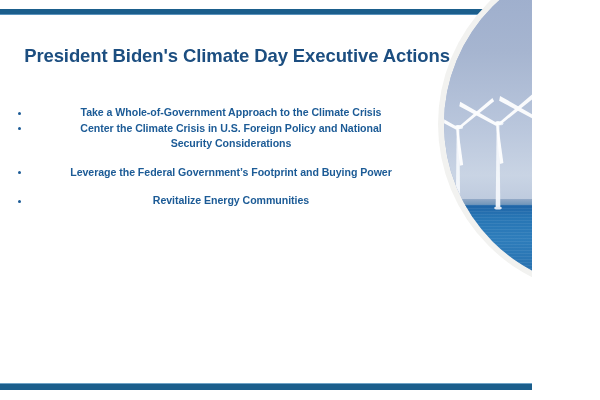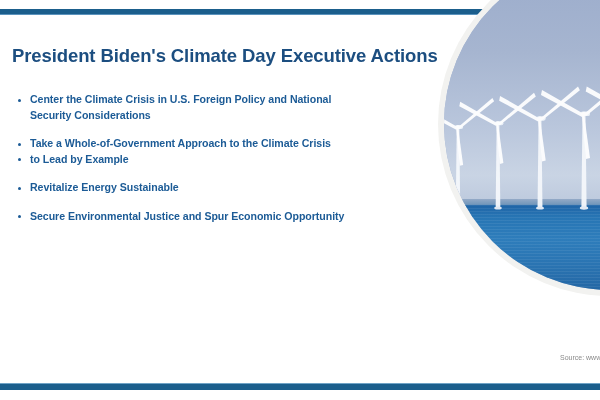--- a/index.html
+++ b/index.html
@@ -9,24 +9,25 @@
   body {
     width: 600px;
     height: 400px;
     background: #ffffff;
     font-family: "Liberation Sans", sans-serif;
     overflow: hidden;
   }
 
   #slide {
     position: relative;
-    width: 600px;
+    width: 532px;
     height: 400px;
     background: #ffffff;
     overflow: hidden;
+    text-align: center;
   }
 
   
   .top-rule {
     position: absolute;
     left: 0;
     top: 9px;
     width: 500px;
     height: 6px;
     background: #1b5e8c;
@@ -212,43 +213,40 @@
           <use href="#turb" x="326" y="250" transform="translate(326,250) scale(1.12) translate(-326,-250)"></use>
         </g>
       </svg>
     </div>
   </div>
 
   <div class="title">President Biden's Climate Day Executive Actions</div>
 
   <div class="bullets">
 
+    <div class="bullet-row gap-lg">
+      <span class="wrap-line">Take a Whole-of-Government Approach to the Climate Crisis</span>
+    </div>
+
     <div class="bullet-row">
       <span class="wrap-line">Center the Climate Crisis in U.S. Foreign Policy and National</span>
       <span class="wrap-line">Security Considerations</span>
     </div>
 
     <div class="bullet-row gap-lg">
-      <span class="wrap-line">Take a Whole-of-Government Approach to the Climate Crisis</span>
-    </div>
-
-
-    <div class="bullet-row gap-sm">
-      <span class="wrap-line">to Lead by Example</span>
-    </div>
+      <span class="wrap-line">Leverage the Federal Government’s Footprint and Buying Power</span>
+    </div>
+
 
 
 
     <div class="bullet-row gap-lg">
-      <span class="wrap-line">Revitalize Energy Sustainable</span>
-    </div>
-
-    <div class="bullet-row gap-lg">
-      <span class="wrap-line">Secure Environmental Justice and Spur Economic Opportunity</span>
-    </div>
+      <span class="wrap-line">Revitalize Energy Communities</span>
+    </div>
+
 
   </div>
 
   <div class="source">Source: www.</div>
 
   <div class="bottom-rule"></div>
 
 </div>
 
 </body></html>

